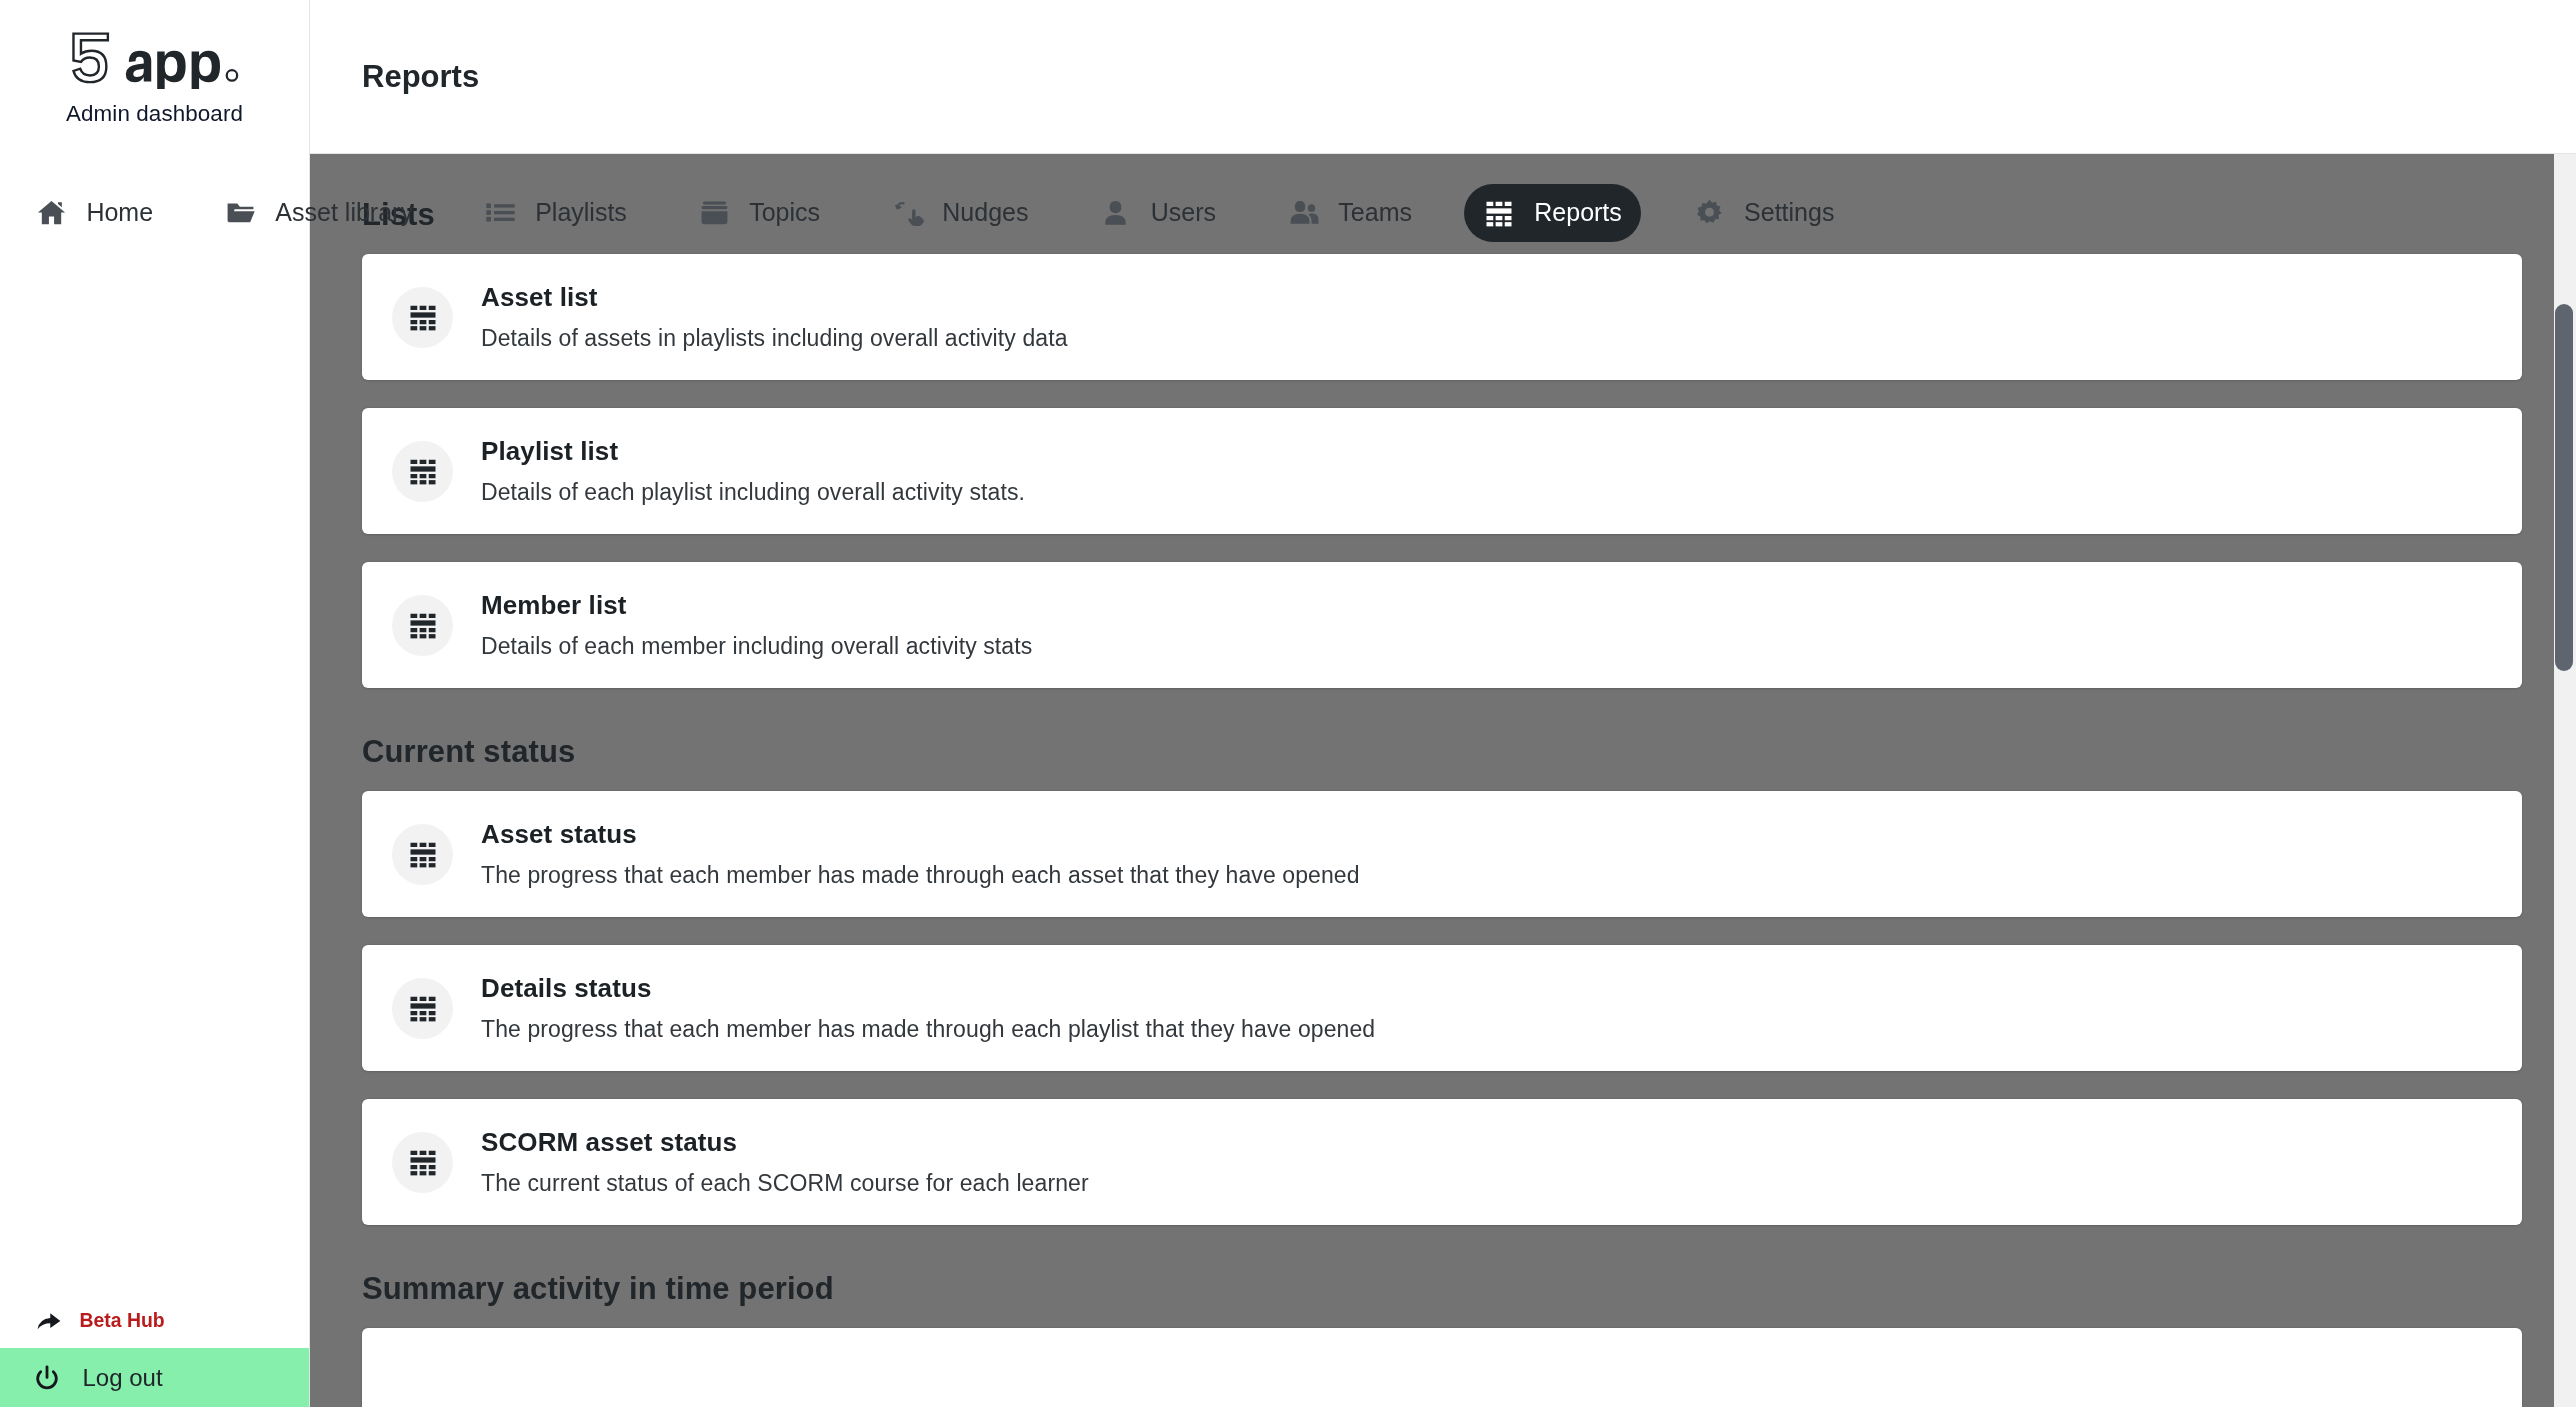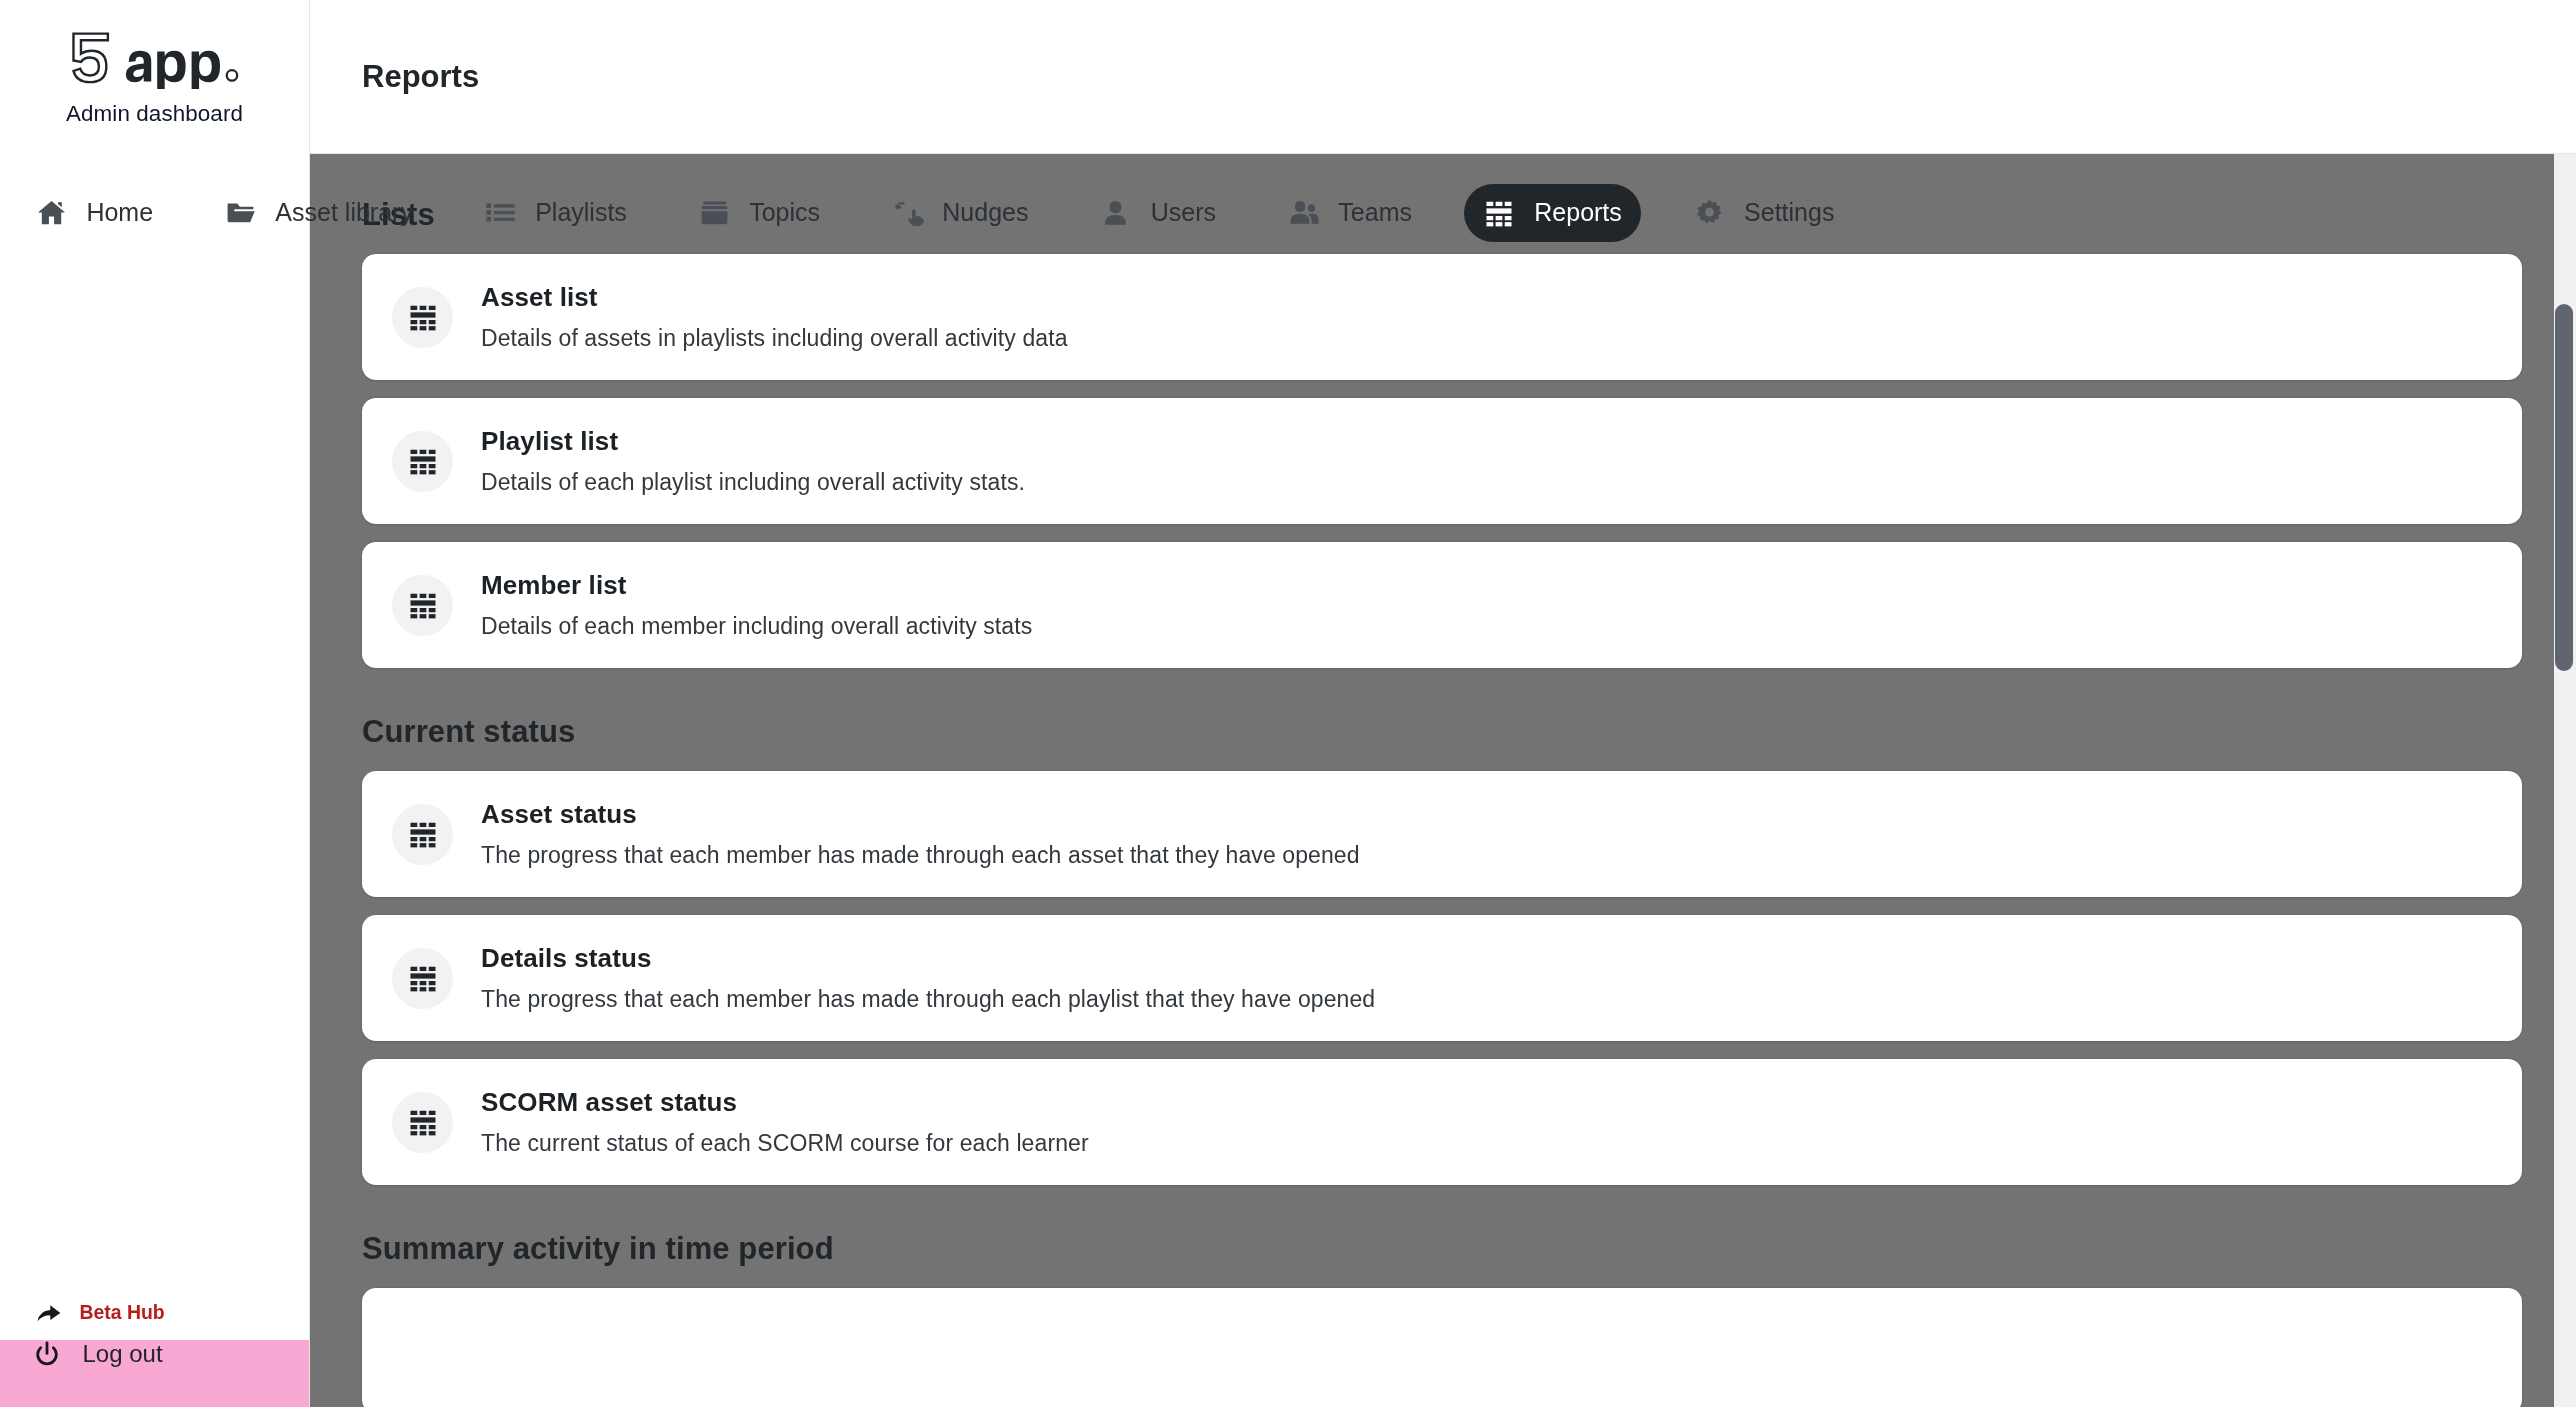--- a/index.html
+++ b/index.html
@@ -74,24 +74,24 @@
     display: flex;
     align-items: center;
     height: 55px;
     padding: 0 36px;
     cursor: pointer;
   }
   .beta .ico { width: 30px; flex: 0 0 30px; color: #15191d; display:flex; align-items:center;}
   .beta .lbl { font-size: 19.4px; color: #b91c1c; margin-left: 13.5px; font-weight: bold; }
 
   .logout {
-    background: #f9a8d4;
-    height: 68px;
-    display: flex;
-    align-items: flex-start;
+    background: #86efac;
+    height: 60px;
+    display: flex;
+    align-items: center;
     padding: 0 33px;
     cursor: pointer;
   }
   .logout .ico { width: 33px; flex: 0 0 33px; color: #15191d; display:flex; align-items:center;}
   .logout .lbl { font-size: 24px; color: #20252a; margin-left: 16.5px; }
 
   
   .main {
     flex: 1 1 auto;
     height: 1408px;
@@ -124,26 +124,26 @@
     font-size: 31px;
     color: #21262b;
     margin-top: 46px;
     margin-bottom: 21px;
     letter-spacing: 0.1px;
   }
   .section-head.first { margin-top: 43px; }
 
   .card {
     background: #ffffff;
-    border-radius: 14px;
+    border-radius: 6px;
     box-shadow: 0 0.7px 2.2px rgba(0,0,0,0.16), 0 0 0.7px rgba(0,0,0,0.10);
     display: flex;
     align-items: center;
     padding: 11px 30px;
-    margin-bottom: 18px;
+    margin-bottom: 28px;
     min-height: 126px;
     cursor: pointer;
   }
   .card-badge {
     width: 61px; height: 61px;
     border-radius: 50%;
     background: #f2f2f2;
     flex: 0 0 61px;
     display: flex;
     align-items: center;

